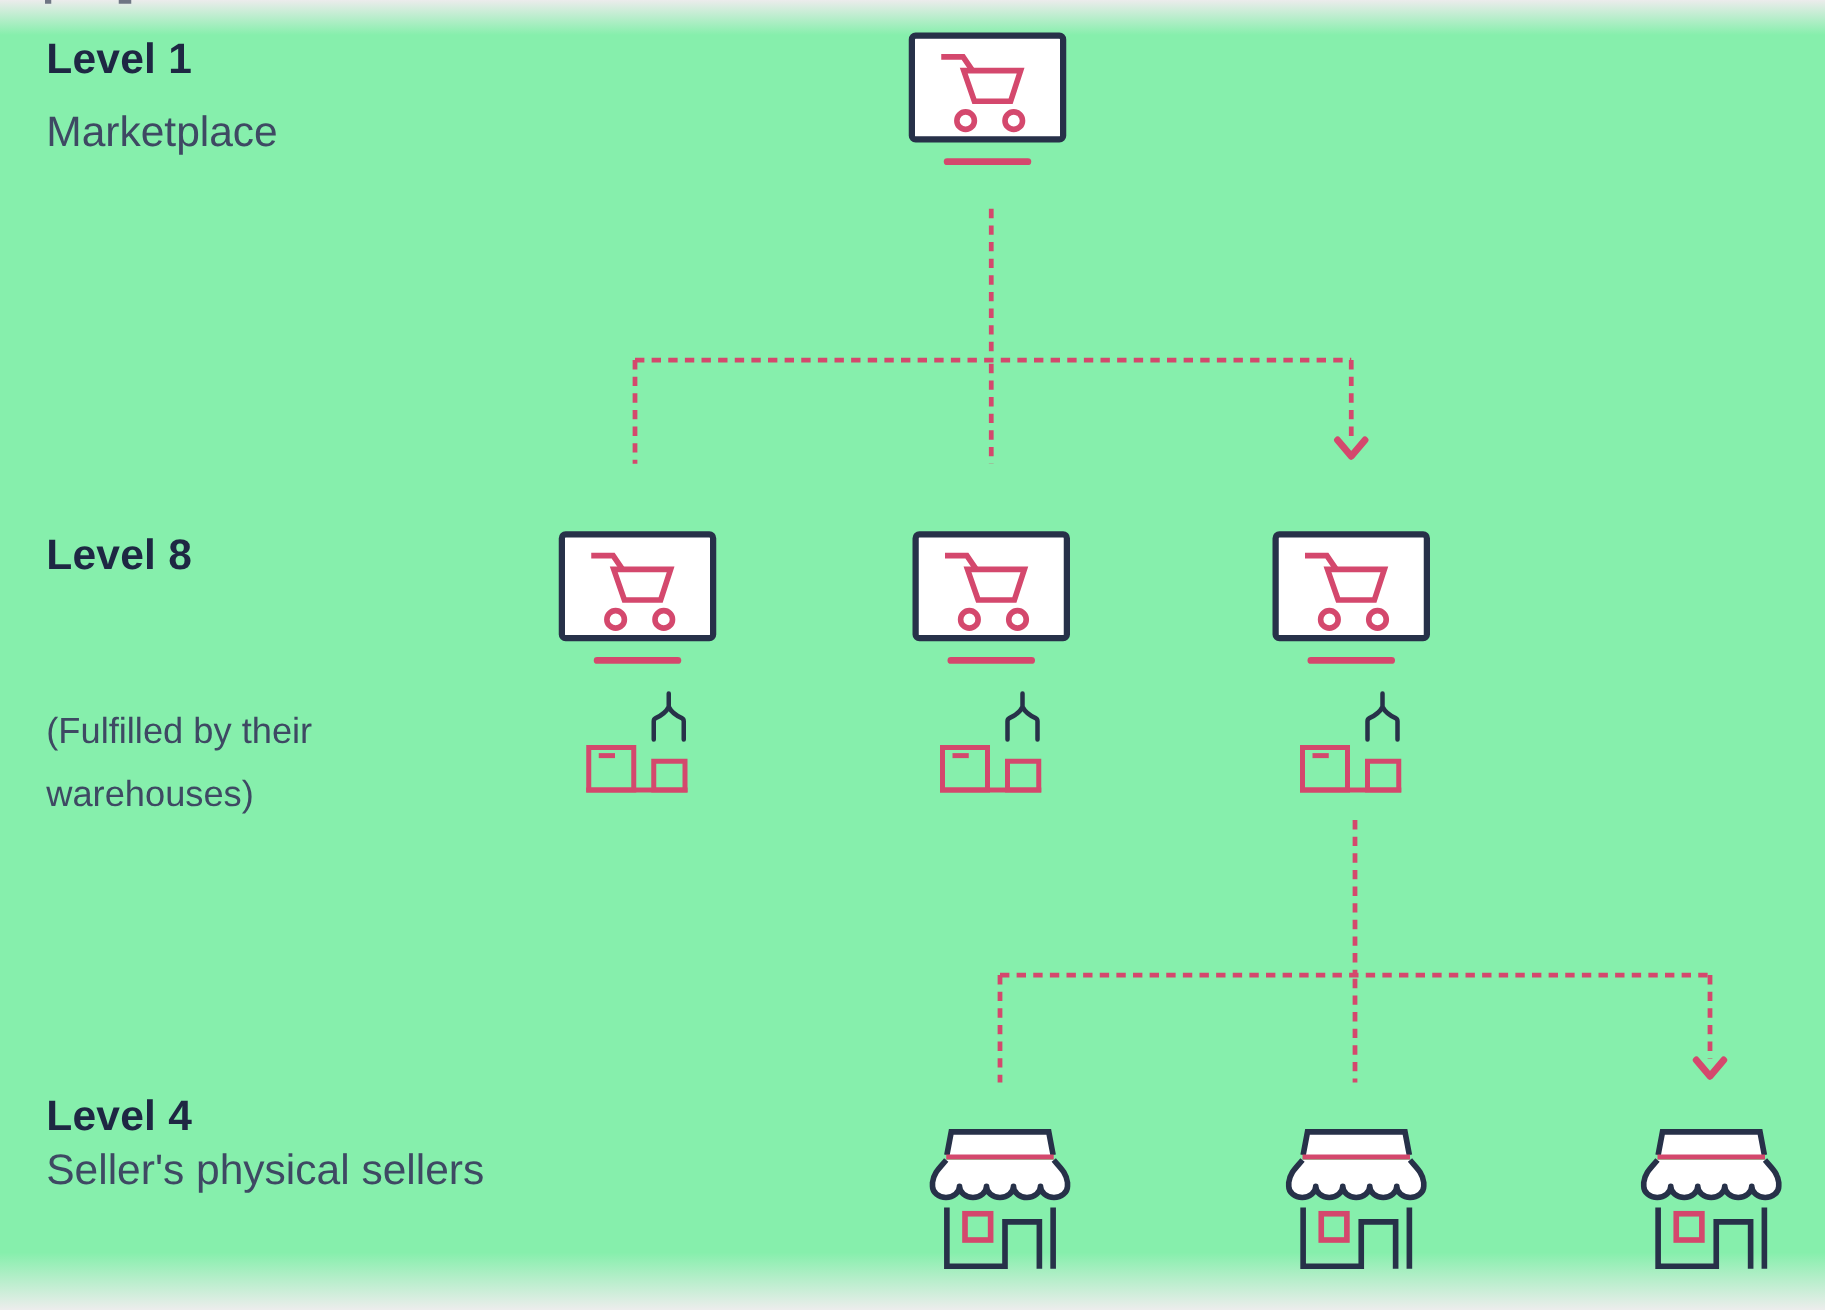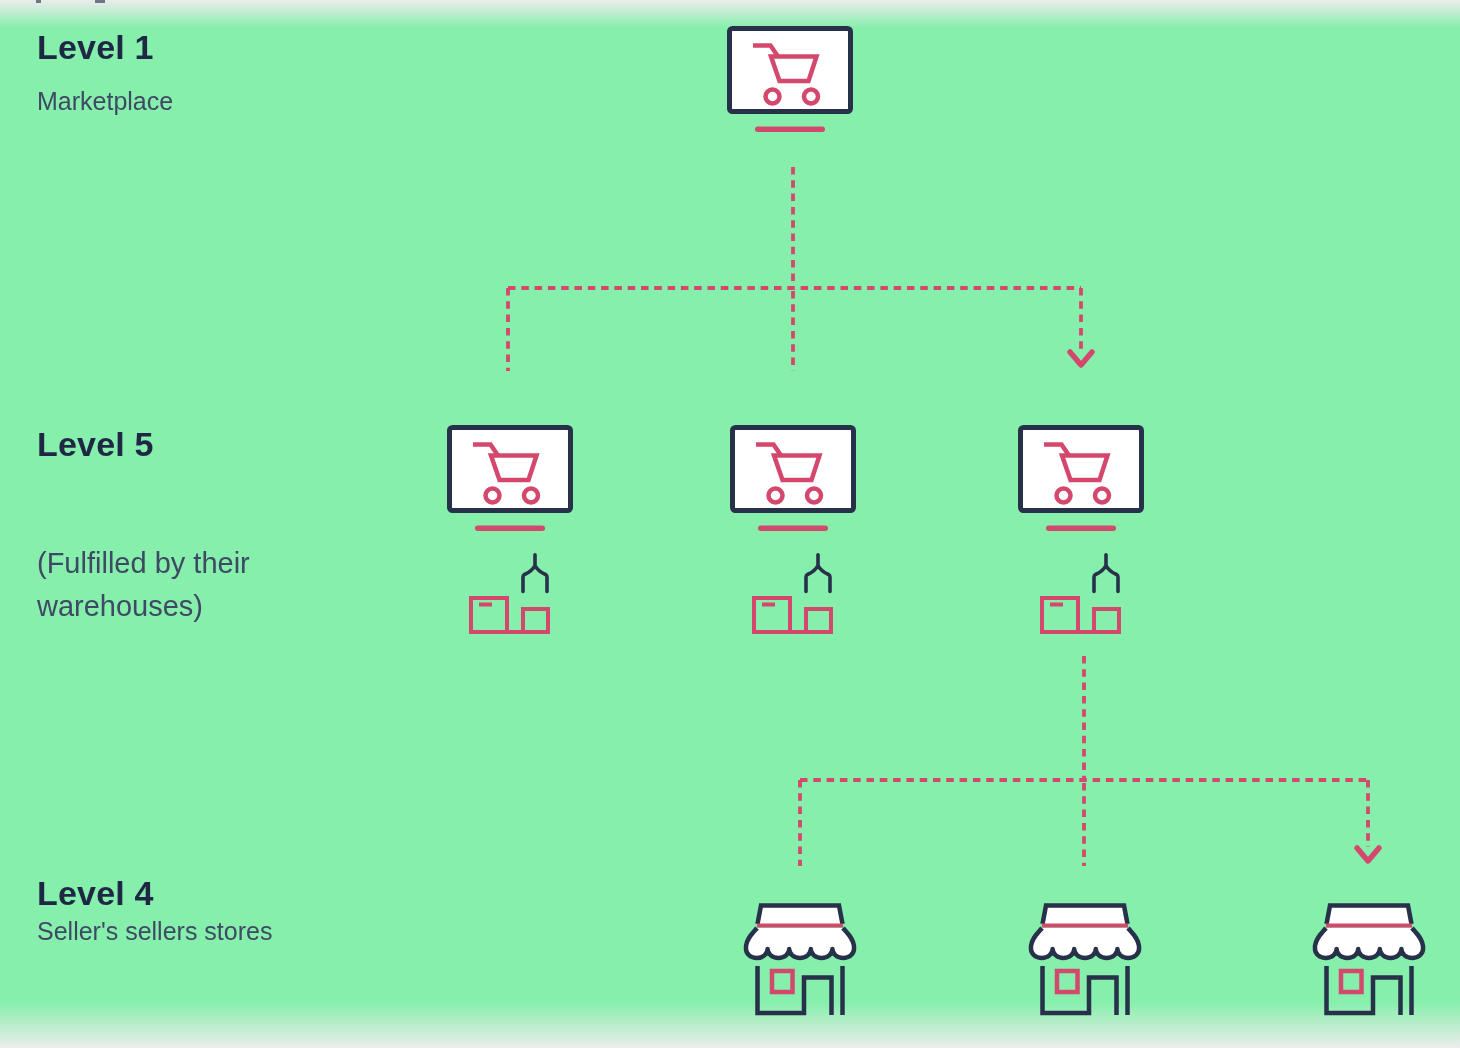--- a/index.html
+++ b/index.html
@@ -10,21 +10,21 @@
   .canvas{
     position:relative; width:1460px; height:1048px; overflow:hidden; background:#86efac;
     font-family:Liberation Sans, sans-serif;
   }
   .edge{position:absolute; left:0; right:0; pointer-events:none;}
   .edge.top{top:0; height:28px; background:linear-gradient(to bottom, var(--edge-gradient), rgba(255,255,255,0));}
   .edge.bottom{bottom:0; height:46px; background:linear-gradient(to top, #ededed, rgba(255,255,255,0));}
   .artifact{position:absolute; top:0; height:3px; background:#596272; opacity:.85;}
   .label{position:absolute; left:37px; white-space:nowrap;}
   .lvl-title{font-size:34px; font-weight:700; color:var(--heading-text); letter-spacing:.2px;}
-  .lvl-sub{font-size:25px; font-weight:400; color:var(--body-text);}
+  .lvl-sub{font-size:34px; font-weight:400; color:var(--body-text);}
   .lvl-note{font-size:29px; font-weight:400; color:var(--body-text);}
   svg.layer{position:absolute; left:0; top:0;}
   .st-navy{stroke:var(--navy); fill:none;}
   .st-pink{stroke:var(--pink); fill:none;}
   .fill-pink{fill:var(--pink); stroke:none;}
   .fill-pale{fill:var(--pale-pink); stroke:none;}
   .fill-pale-strip{fill:var(--pale-pink-strip); stroke:none;}
   .awning{fill:#ffffff;}
   .sign{fill:#ffffff;}
   .monitor{fill:#ffffff;}
@@ -37,26 +37,26 @@
 <div class="canvas">
 
   <div class="edge top"></div>
   <div class="edge bottom"></div>
   <div class="artifact" style="left:95px;width:10px;"></div>
   <div class="artifact" style="left:36px;width:5px;"></div>
 
   <div class="label lvl-title" style="top:28px">Level 1</div>
   <div class="label lvl-sub" style="top:87px">Marketplace</div>
 
-  <div class="label lvl-title" style="top:425px">Level 5</div>
-  <div class="label lvl-note" style="top:547px">(Fulfilled by their</div>
-  <div class="label lvl-note" style="top:590px">warehouses)</div>
+  <div class="label lvl-title" style="top:425px">Level 8</div>
+  <div class="label lvl-note" style="top:569px">(Fulfilled by their</div>
+  <div class="label lvl-note" style="top:620px">warehouses)</div>
 
   <div class="label lvl-title" style="top:874px">Level 4</div>
-  <div class="label lvl-sub" style="top:917px">Seller's sellers stores</div>
+  <div class="label lvl-sub" style="top:917px">Seller's physical sellers</div>
 
   <svg class="layer" width="1460" height="1048" viewBox="0 0 1460 1048">
     <defs>
 
       <g id="g-cartmon">
         <rect class="fill-pale-strip" x="52" y="5" width="27" height="80"></rect>
         <rect class="fill-pale" x="27" y="13" width="68" height="63"></rect>
         <rect class="st-navy monitor" x="2.5" y="2.5" width="121" height="83" rx="3" stroke-width="5"></rect>
         <path class="st-pink" stroke-width="4.5" d="M26,19.5 H43.5 L51,30.5"></path>
         <path class="st-pink" stroke-width="4.5" stroke-linejoin="miter" d="M44,30.5 H89.5 L81.5,55 H52.5 Z"></path>

